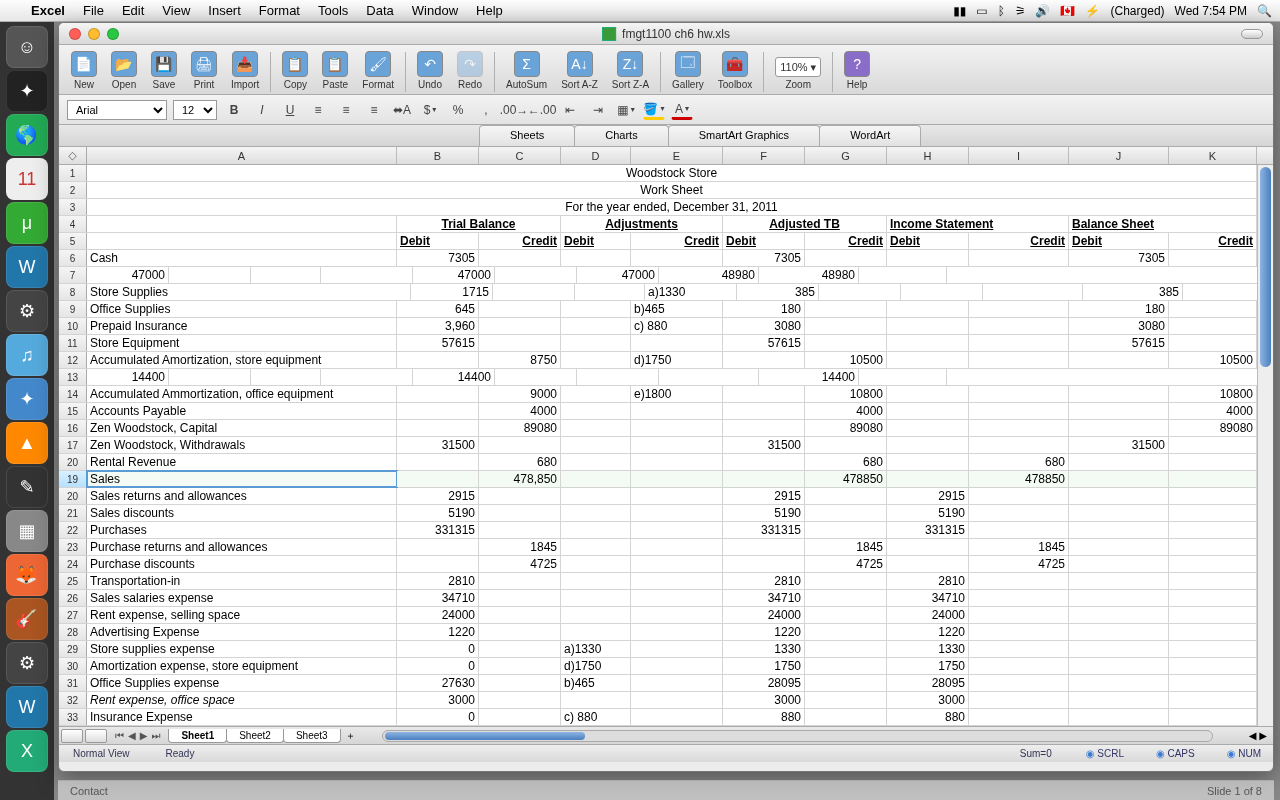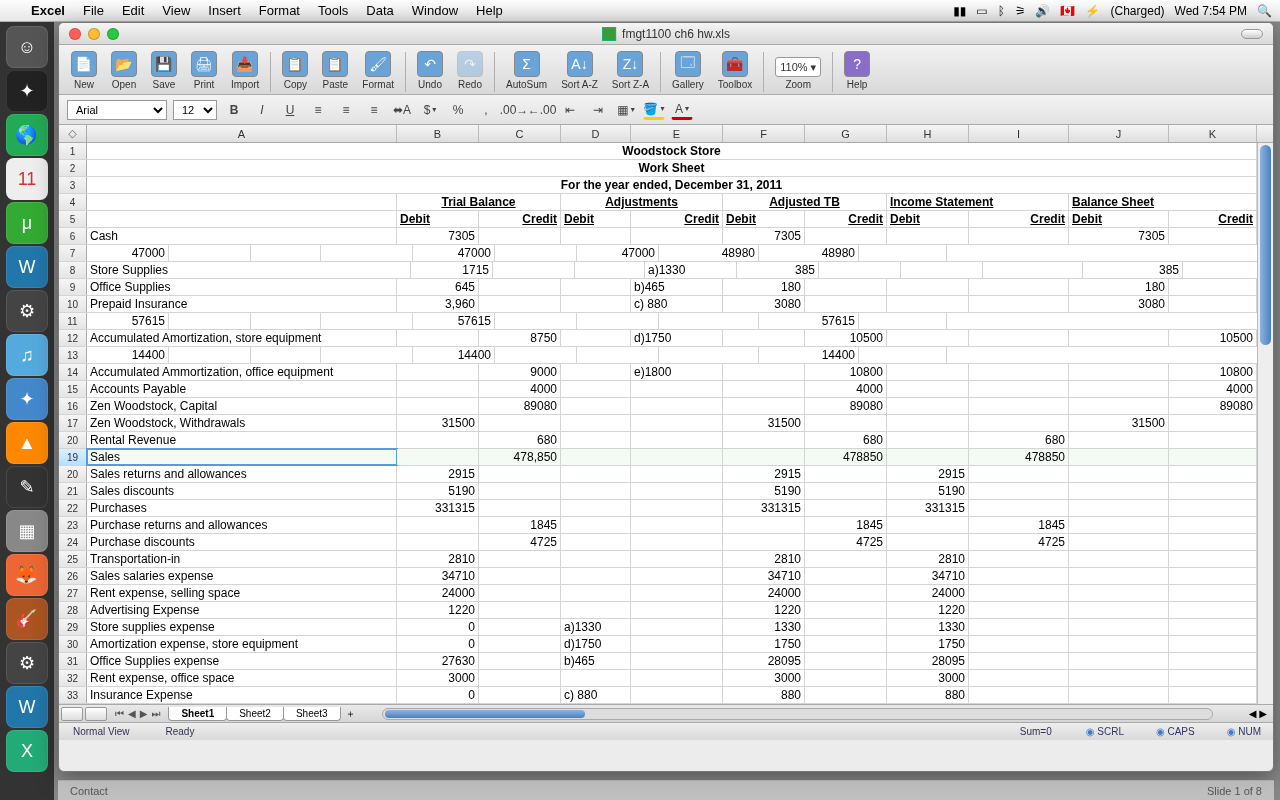--- a/index.html
+++ b/index.html
@@ -70,21 +70,21 @@
   
   #gridwrap { position:relative; height:561px; overflow:hidden; background:#fff;}
   .row { display:flex; height:17px; border-bottom:1px solid #d4d4d4; font-size:12px;
     font-family: Arial, sans-serif;}
   .rowh { width:28px; background:linear-gradient(#f5f5f5,#e5e5e5); border-right:1px solid #aaa;
     display:flex; align-items:center; justify-content:center; font-size:10px; color:#333;}
   .rowh.sel{ background:linear-gradient(#d8f0ff,#b8e0ff); }
   .cell { border-right:1px solid #d4d4d4; padding:0 3px; display:flex; align-items:center;
     overflow:hidden; white-space:nowrap;}
   .cell.num { justify-content:flex-end; }
-  .cell.center { justify-content:center;font-weight:bold; }
+  .cell.center { justify-content:center; }
   .cell.hdr { font-weight:bold; }
   .cell.hdr.ul { text-decoration:underline; }
   .activecell { outline:2px solid #5b9bd5; outline-offset:-1px;}
   #vscroll { position:absolute; right:0; top:0; bottom:0; width:16px;
     background:#eee; border-left:1px solid #bbb;}
   #vscroll .thumb{ position:absolute; top:2px; left:2px; right:2px; height:200px;
     background:linear-gradient(90deg,#8db4e2,#4a7fbf); border-radius:7px;}
   
   #sheettabs { height:18px; background:linear-gradient(#e9e9e9,#d6d6d6);
     border-top:1px solid #aaa; display:flex; align-items:center; font-size:10px;}
@@ -279,20 +279,26 @@
     <div class="fbtn">,</div>
     <div class="fbtn">.00→</div>
     <div class="fbtn">←.00</div>
     <div class="fbtn">⇤</div>
     <div class="fbtn">⇥</div>
     <div class="fbtn dd">▦</div>
     <div class="fbtn dd" style="border-bottom:3px solid #fc0">🪣</div>
     <div class="fbtn dd" style="border-bottom:3px solid #c00">A</div>
   </div>
 
+  <div id="ribbontabs">
+      <div class="rtab">Sheets</div>
+      <div class="rtab">Charts</div>
+      <div class="rtab">SmartArt Graphics</div>
+      <div class="rtab">WordArt</div>
+    </div>
 
   <div id="colrow">
     <div id="corner">◇</div>
     <div id="colheads" style="display: flex;">
         <div class="colh" style="width: 310px;">A</div>
         <div class="colh" style="width: 82px;">B</div>
         <div class="colh" style="width: 82px;">C</div>
         <div class="colh" style="width: 70px;">D</div>
         <div class="colh" style="width: 92px;">E</div>
         <div class="colh" style="width: 82px;">F</div>
@@ -405,20 +411,21 @@
           <div class="cell" style="width: 92px;">c) 880</div>
           <div class="cell num" style="width: 82px;">3080</div>
           <div class="cell num" style="width: 82px;"></div>
           <div class="cell num" style="width: 82px;"></div>
           <div class="cell num" style="width: 100px;"></div>
           <div class="cell num" style="width: 100px;">3080</div>
           <div class="cell num" style="width: 88px;"></div>
         </div>
         <div class="row">
           <div class="rowh">11</div>
+          <div class="cell" style="width: 310px;">Store Equipment</div>
           <div class="cell num" style="width: 82px;">57615</div>
           <div class="cell num" style="width: 82px;"></div>
           <div class="cell" style="width: 70px;"></div>
           <div class="cell" style="width: 92px;"></div>
           <div class="cell num" style="width: 82px;">57615</div>
           <div class="cell num" style="width: 82px;"></div>
           <div class="cell num" style="width: 82px;"></div>
           <div class="cell num" style="width: 100px;"></div>
           <div class="cell num" style="width: 100px;">57615</div>
           <div class="cell num" style="width: 88px;"></div>
@@ -697,21 +704,21 @@
           <div class="cell" style="width: 92px;"></div>
           <div class="cell num" style="width: 82px;">28095</div>
           <div class="cell num" style="width: 82px;"></div>
           <div class="cell num" style="width: 82px;">28095</div>
           <div class="cell num" style="width: 100px;"></div>
           <div class="cell num" style="width: 100px;"></div>
           <div class="cell num" style="width: 88px;"></div>
         </div>
         <div class="row">
           <div class="rowh">32</div>
-          <div class="cell" style="width: 310px;">Rent expense, office space</div>
+          <div class="cell" style="width: 310px; font-style: italic;">Rent expense, office space</div>
           <div class="cell num" style="width: 82px;">3000</div>
           <div class="cell num" style="width: 82px;"></div>
           <div class="cell" style="width: 70px;"></div>
           <div class="cell" style="width: 92px;"></div>
           <div class="cell num" style="width: 82px;">3000</div>
           <div class="cell num" style="width: 82px;"></div>
           <div class="cell num" style="width: 82px;">3000</div>
           <div class="cell num" style="width: 100px;"></div>
           <div class="cell num" style="width: 100px;"></div>
           <div class="cell num" style="width: 88px;"></div>

